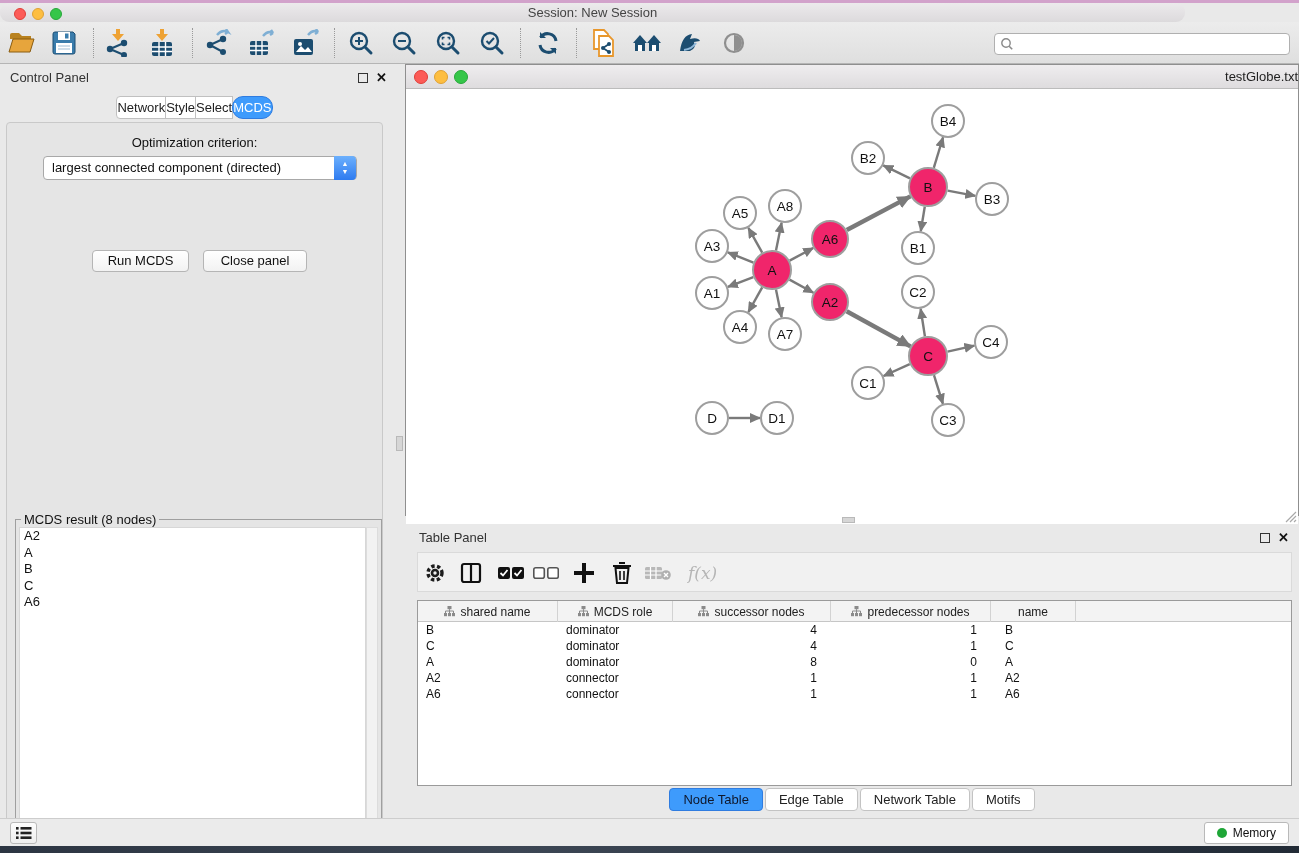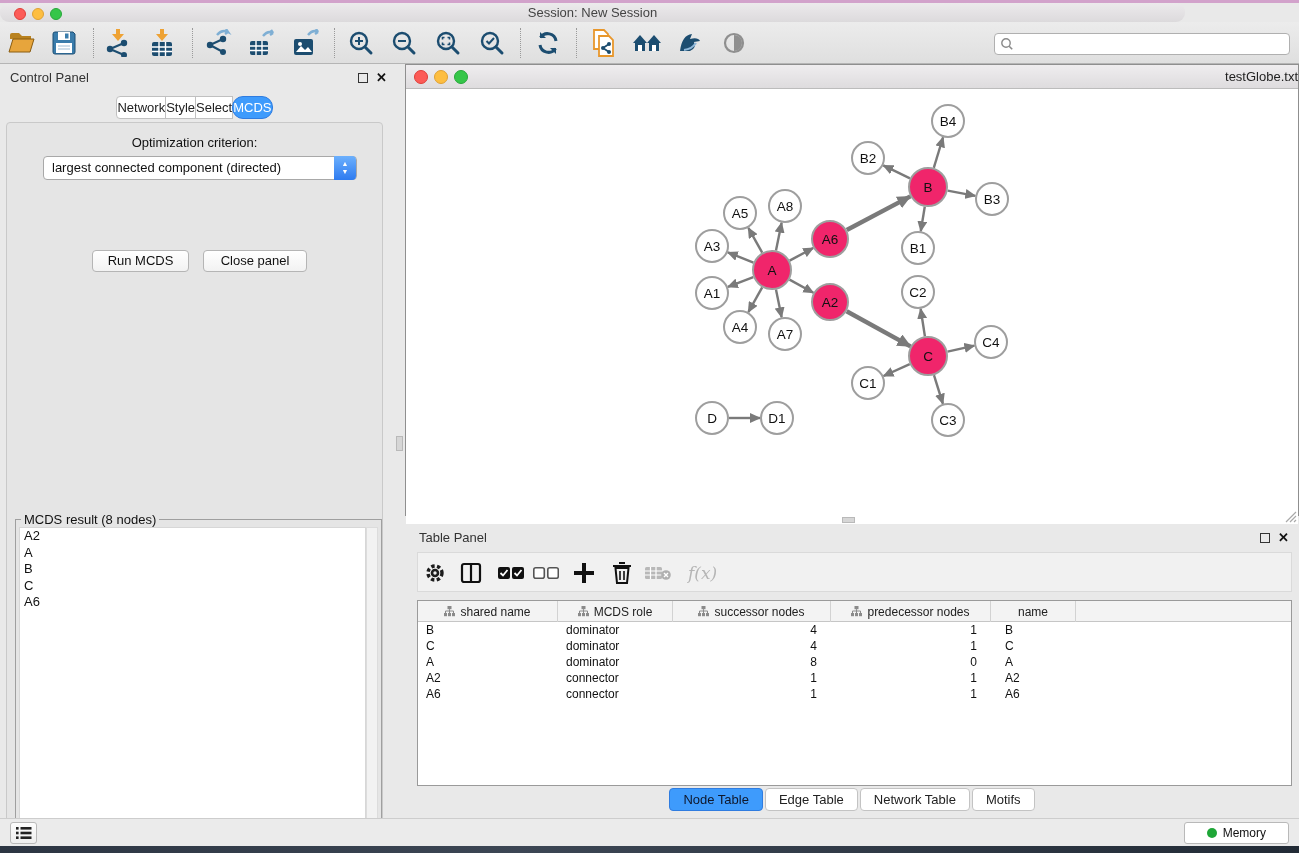--- a/index.html
+++ b/index.html
@@ -111,21 +111,21 @@
   .tp-tab { font-size:13px; color:#222; background:#fff; border:1px solid #c3c3c3;
             border-radius:4px; padding:3px 13px; margin:0 1px; }
   .tp-tab.active { background:#3e9bfc; border-color:#2f7ce0; color:#0f172a; }
 
   
   #status-bar { position:absolute; left:0; top:818px; width:1299px; height:28px;
                 background:#ebebeb; border-top:1px solid #cdcdcd; }
   #list-btn { position:absolute; left:10px; top:3px; width:27px; height:22px;
               background:linear-gradient(#fdfdfd,#eeeeee); border:1px solid #b9b9b9;
               border-radius:3px; display:flex; align-items:center; justify-content:center; }
-  #memory-btn { position:absolute; right:10px; top:3px; height:22px; padding:0 22px;
+  #memory-btn { position:absolute; right:10px; top:3px; height:22px; padding:0 12px;
                 background:#fff; border:1px solid #b9b9b9; border-radius:3px;
                 display:flex; align-items:center; gap:6px; font-size:12px; color:#111; }
   #memory-dot { width:10px; height:10px; border-radius:50%; background:#1ea637; }
   #desktop-strip { position:absolute; left:0; top:846px; width:1299px; height:7px;
                    background:linear-gradient(90deg,#2c3542,#3c4654 40%,#222b36); }
 
   svg { display:block; }
 </style>
 </head>
 <body>

